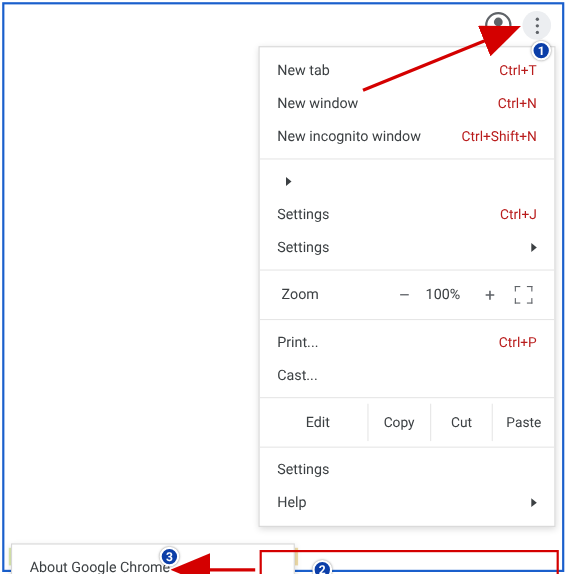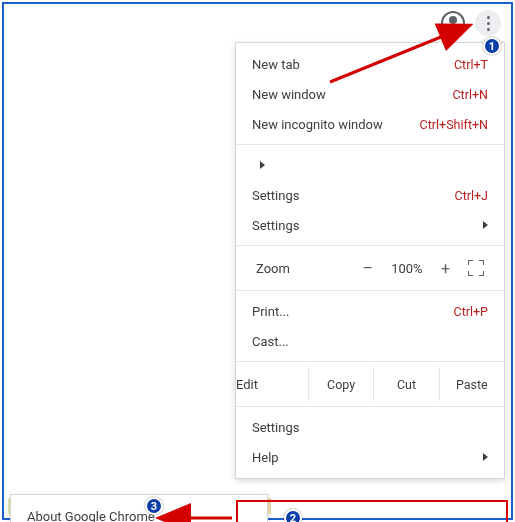--- a/index.html
+++ b/index.html
@@ -103,42 +103,42 @@
     height: 34px;
     padding: 0 20px;
     gap: 8px;
   }
   .zoomrow .label { flex: 1; }
   .zoombox {
     display: flex; align-items: center; gap: 14px;
     color: #3c4043;
   }
   .zbtn { cursor: pointer; color: #5f6368; font-size: 16px; }
-  .zval { min-width: 40px; text-align: center; }
+  .zval { min-width: 40px; text-align: left; }
   .fs {
     width: 16px; height: 16px;
     position: relative;
     margin-left: 10px;
     cursor: pointer;
   }
   .fs i {
     position: absolute; width: 5px; height: 5px;
     border: 1.5px solid #5f6368;
   }
   .fs i:nth-child(1){top:0;left:0;border-right:none;border-bottom:none;}
   .fs i:nth-child(2){top:0;right:0;border-left:none;border-bottom:none;}
   .fs i:nth-child(3){bottom:0;left:0;border-right:none;border-top:none;}
   .fs i:nth-child(4){bottom:0;right:0;border-left:none;border-top:none;}
   
   .editrow {
     display: flex;
     align-items: stretch;
     height: 34px;
   }
-  .editrow .lab { width: 72px; display:flex;align-items:center; }
+  .editrow .lab { width: 72px; padding-left: 16px; display:flex;align-items:center;margin-left:26px; }
   .editrow .cell {
     flex: 1;
     border-left: 1px solid #e6e6e6;
     display: flex;
     align-items: center;
     justify-content: center;
     cursor: pointer;
     font-size: 12.5px;
   }
   

